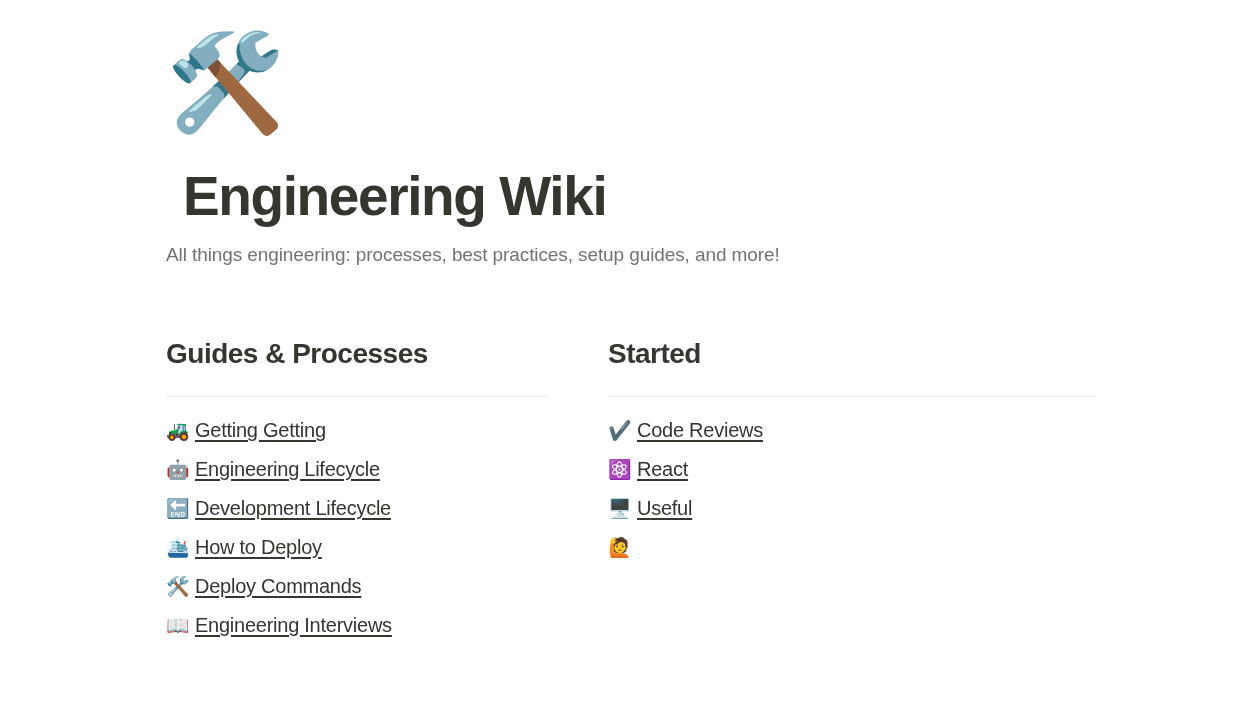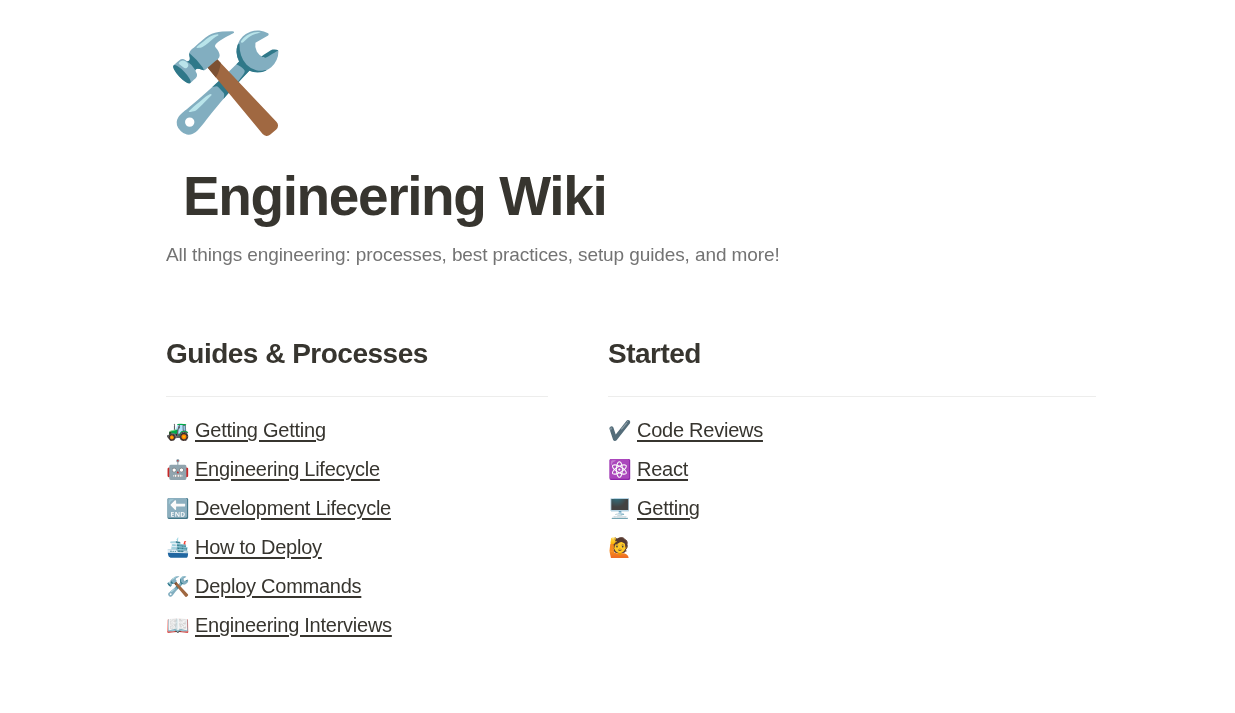--- a/index.html
+++ b/index.html
@@ -207,21 +207,21 @@
           <span class="link-text">Code Reviews</span>
         </li>
 
         <li class="link-item">
           <span class="link-icon">⚛️</span>
           <span class="link-text">React</span>
         </li>
 
         <li class="link-item">
           <span class="link-icon">🖥️</span>
-          <span class="link-text">Getting</span>
+          <span class="link-text">Useful</span>
         </li>
 
         <li class="link-item">
           <span class="link-icon">🙋</span>
         </li>
 
       </ul>
     </div>
 
   </div>

